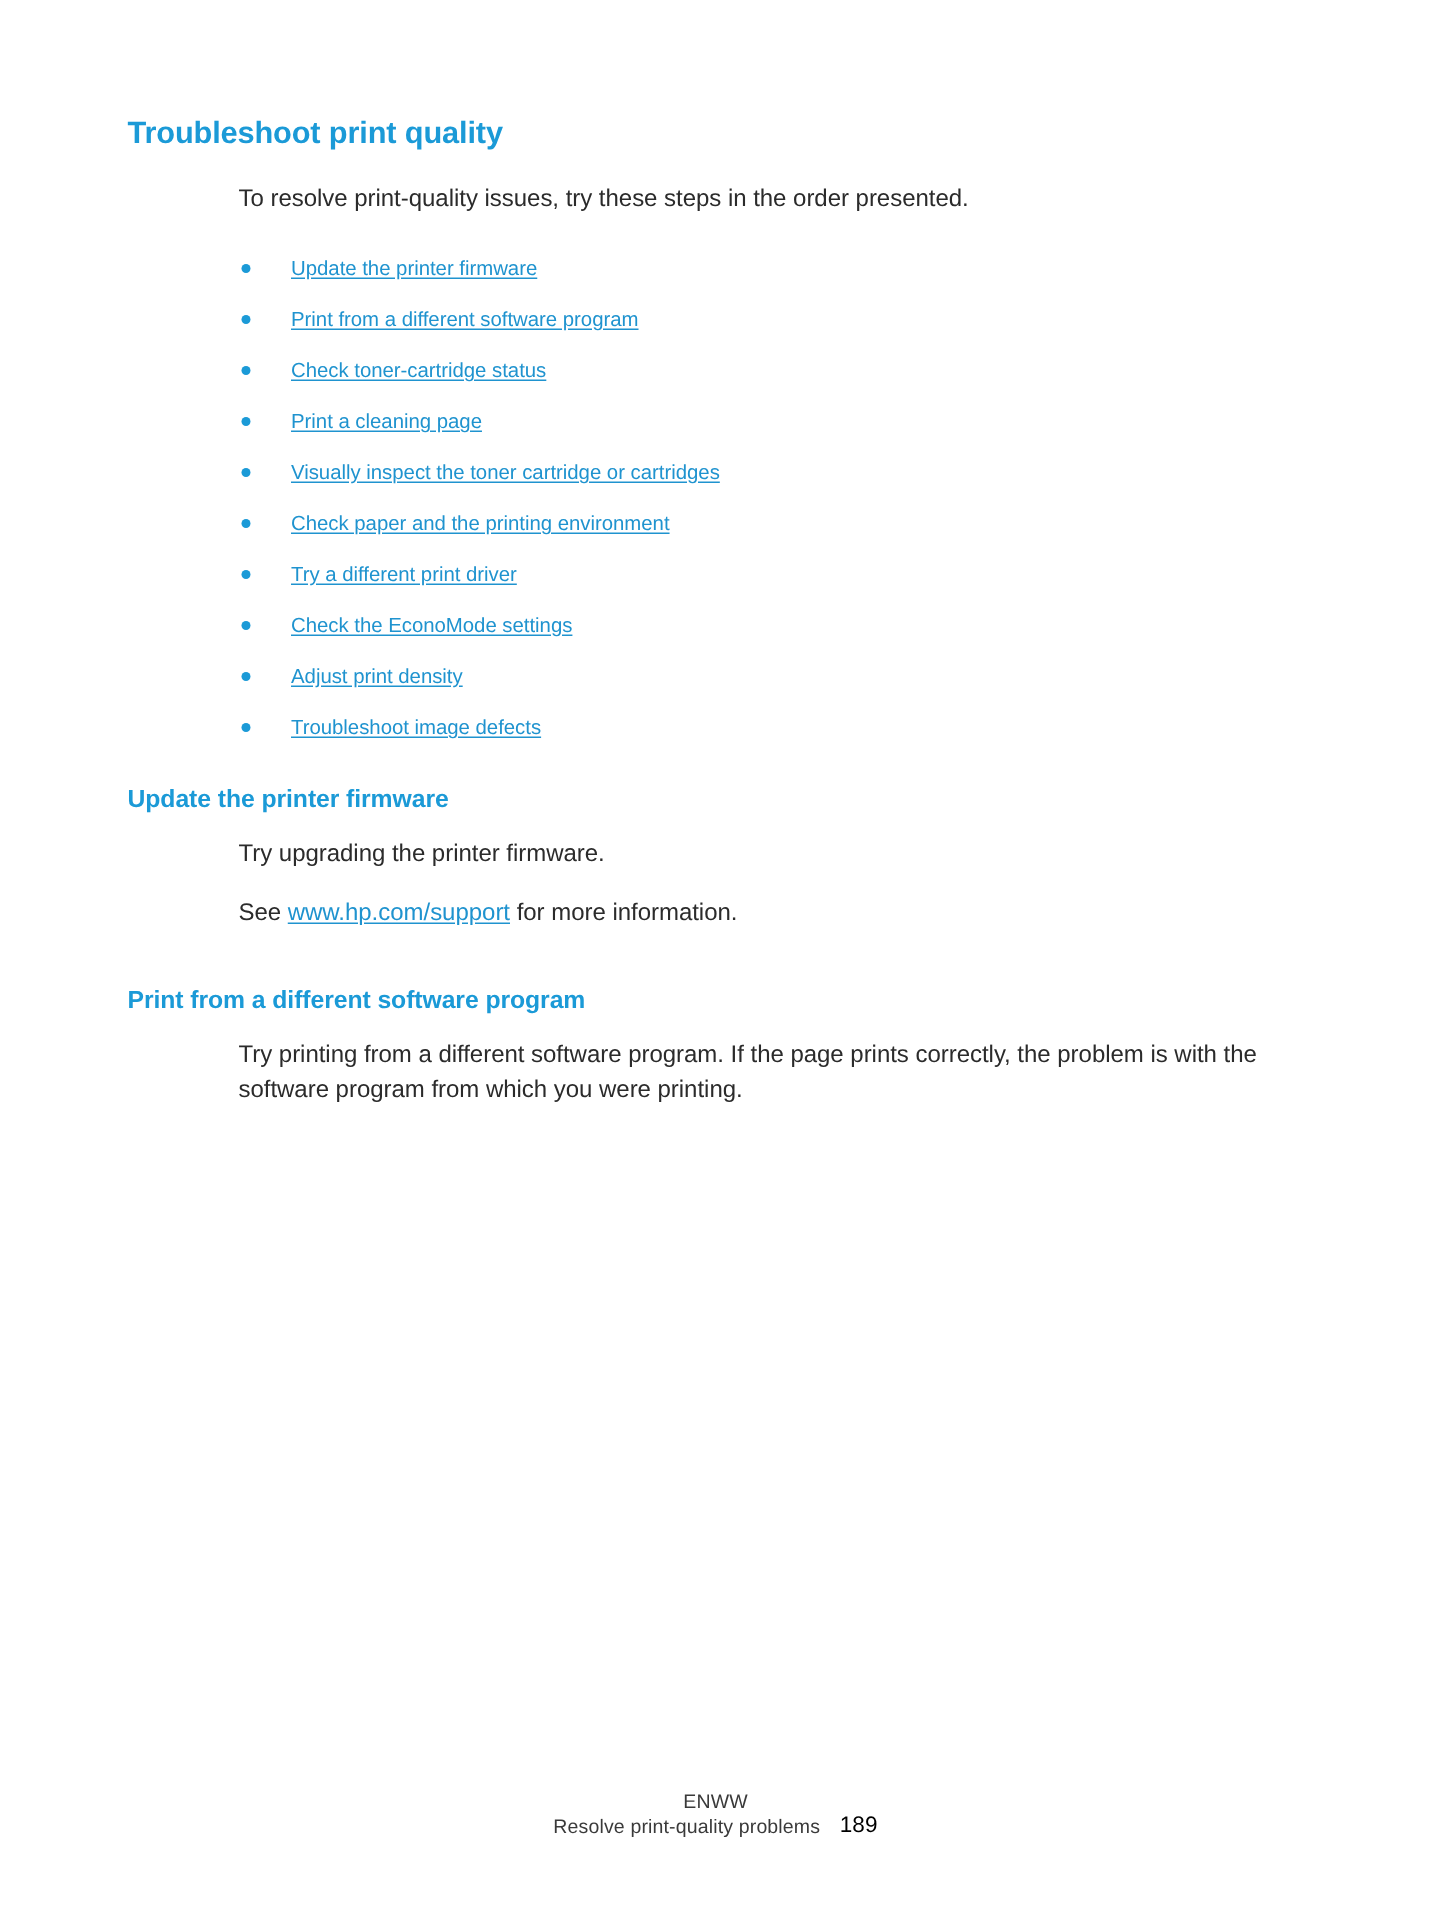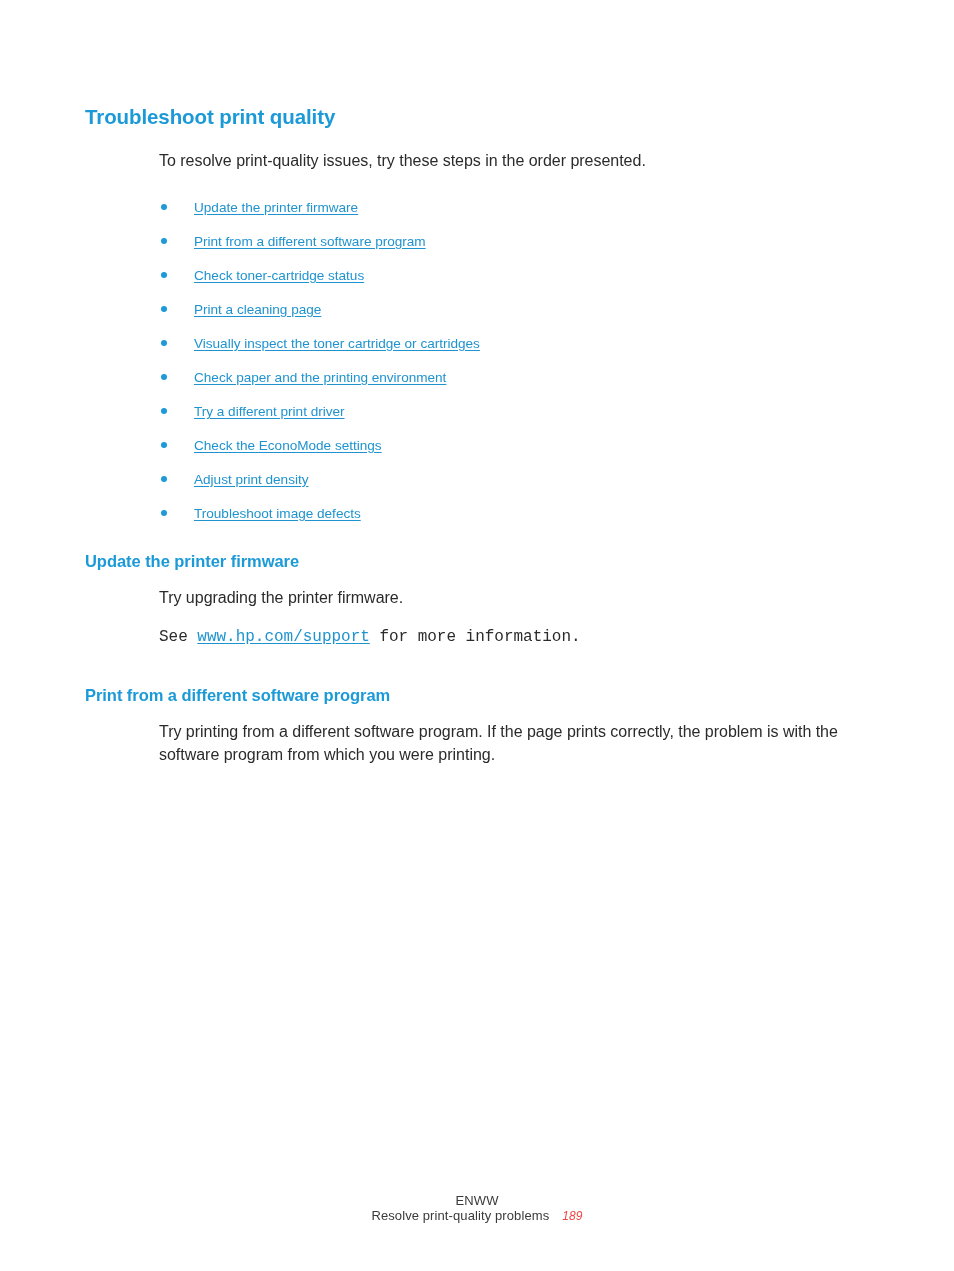--- a/index.html
+++ b/index.html
@@ -22,21 +22,21 @@
     inset: 0;
     width: 954px;
     height: 1271px;
     box-sizing: border-box;
   }
 
   
   .content {
     position: absolute;
     left: 85px;
-    top: 104px;
+    top: 76px;
     width: 790px;
   }
 
   
   .h1 {
     font-size: 20.5px;
     font-weight: 700;
     color: #1b9ad7;
     letter-spacing: -0.1px;
     line-height: 1.22;
@@ -60,21 +60,21 @@
   
   .body-text {
     margin-left: 74px;
     font-size: 16px;
     line-height: 1.42;
     color: #2b2b2b;
     letter-spacing: -0.02px;
     max-width: 700px;
   }
 
-  .body-text + .body-text { margin-top: 13px; font-family: Liberation Mono, monospace; }
+  .body-text + .body-text { margin-top: 13px; }
 
   
   .bullet-list {
     list-style: none;
     margin: 17px 0 0 0;
     padding: 0;
   }
 
   .bullet-item {
     position: relative;
@@ -130,23 +130,22 @@
     flex-direction: column;
   }
 
   .footer-right {
     display: flex;
     align-items: flex-end;
     gap: 13px;
   }
 
   .footer-pageno {
-    font-size: 12px;
-    color: #ef4444;
-    font-style: italic;
+    font-size: 15px;
+    color: #000000;
   }
 </style>
 </head>
 <body>
 
 <div class="page">
 
   <div class="content">
 
     <h1 class="h1">Troubleshoot print quality</h1>

